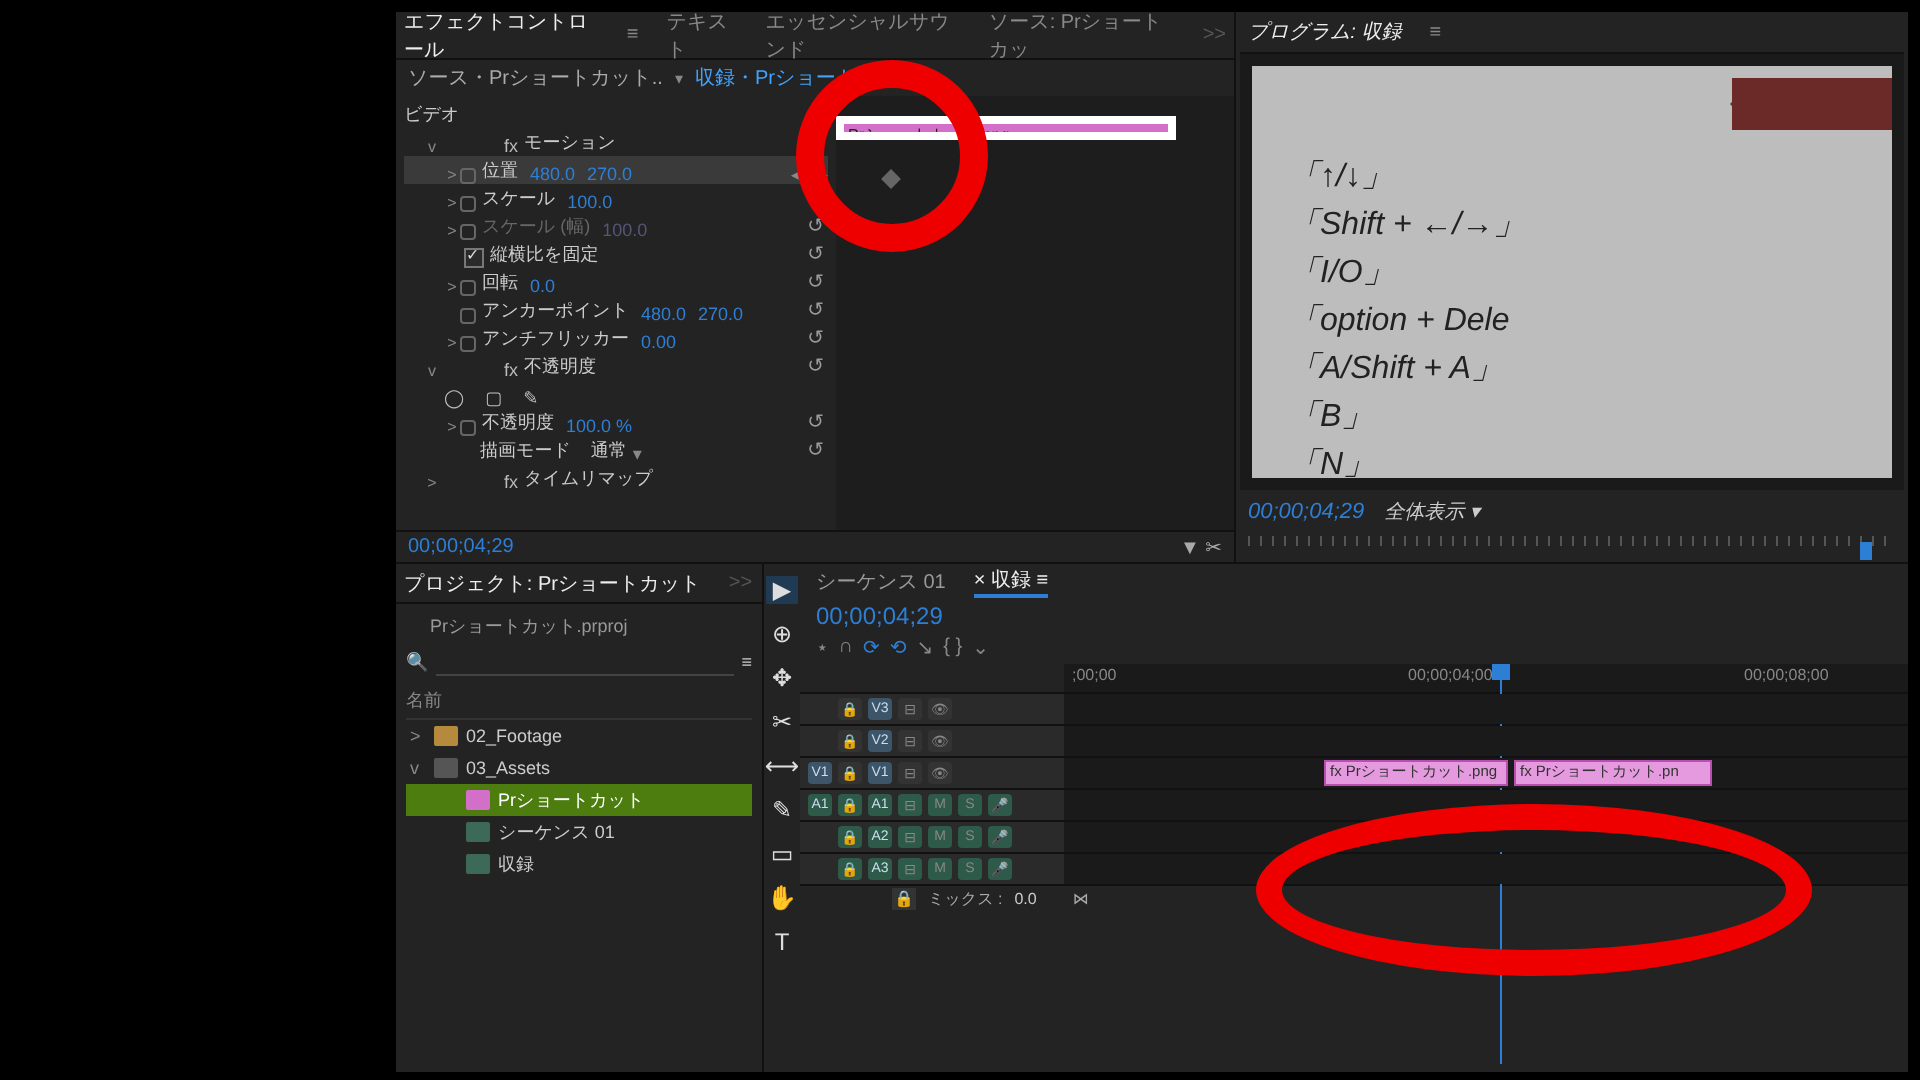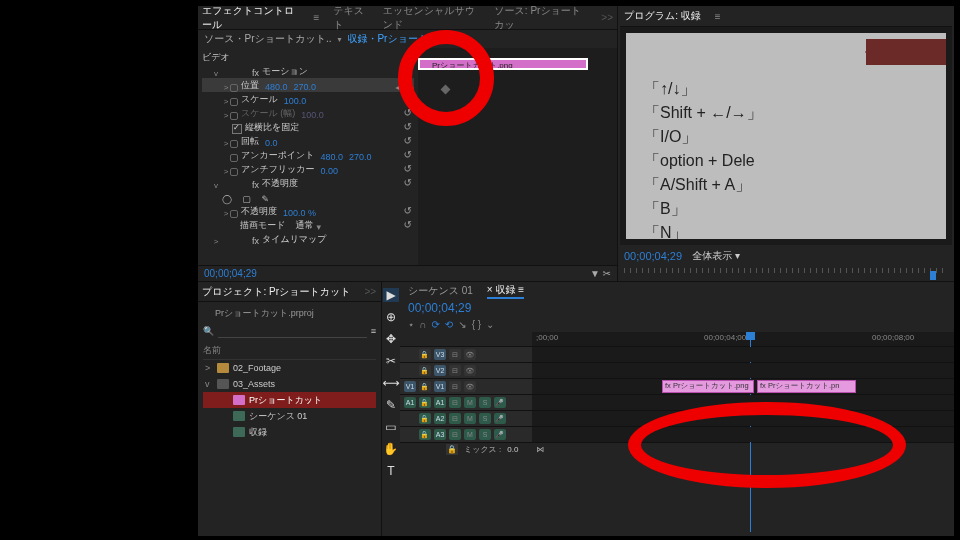--- a/index.html
+++ b/index.html
@@ -22,27 +22,27 @@
   .row .fx { color:#bbb; margin-right:3px;margin-left:32px; }
   .row .nm { flex:0 0 auto; }
   .row .val { color:#2d7fd6; margin-left:6px; }
   .row .sw { width:8px; height:8px; border:1px solid #666; margin-right:3px; border-radius:2px;}
   .row .reset { position:absolute; right:2px; top:1px; color:#999; font-size:10px; }
   .row.sel { background:#3a3a3a; }
   .indent1 { padding-left:10px; } .indent2 { padding-left:20px; } .indent3 { padding-left:30px; }
   .chk { display:inline-block; width:10px; height:10px; border:1px solid #777; background:#2a2a2a; margin-right:3px; position:relative;}
   .chk::after { content:"✓"; color:#ddd; font-size:8px; position:absolute; left:0; top:-2px;}
   .eff-tl { flex:1; background:#1d1d1d; position:relative;}
-  .eff-tl .clip { position:absolute; left:0; top:10px; width:170px; height:12px; background:#d46fc9; border:2px solid #ffffff; font-size:8px; color:#222; padding-left:12px; overflow:hidden;}
+  .eff-tl .clip { position:absolute; left:0; top:10px; width:170px; height:12px; background:#d46fc9; border:4px solid #ffffff; font-size:8px; color:#222; padding-left:2px; overflow:hidden;}
   .eff-tl .kf { position:absolute; left:24px; top:38px; width:7px; height:7px; background:#666; transform:rotate(45deg); }
   .eff-foot { display:flex; align-items:center; justify-content:space-between; height:16px; padding:0 6px; border-top:1px solid #111;}
   .eff-foot .tc { color:#2d7fd6; font-size:10px;}
   .eff-foot .ic { color:#aaa; display:flex; gap:4px;}
   
-  .prog { flex:1; display:flex; flex-direction:column; padding:0 2px; }
+  .prog { flex:1; display:flex; flex-direction:column; padding:0 2px;font-style:italic; }
   .prog .tabs { height:22px; }
   .monitor { flex:1; background:#1a1a1a; position:relative; display:flex; align-items:flex-start; justify-content:flex-start; padding:6px;}
   .vid { width:320px; height:206px; background:#bdbdbd; position:relative; overflow:hidden;}
   .banner { position:absolute; right:-60px; top:6px; width:140px; height:26px; background:#6b2a28; }
   .banner::before { content:""; position:absolute; left:-14px; top:0; border:13px solid transparent; border-right-color:#6b2a28;}
   .klist { position:absolute; left:18px; top:44px; font-family:serif; color:#222; font-size:16px; line-height:1.5;}
   .prog-foot { display:flex; align-items:center; height:22px; gap:10px; padding:0 4px;}
   .prog-foot .tc { color:#2d7fd6; font-size:11px;}
   .prog-foot .fit { color:#ccc; font-size:10px;}
   .ruler { height:5px; background:repeating-linear-gradient(90deg,#555 0,#555 1px,transparent 1px,transparent 6px); margin:2px 4px;}
@@ -51,21 +51,21 @@
   .bottom { flex:1; display:flex; }
   .proj { width:184px; border-right:1px solid #111; display:flex; flex-direction:column;}
   .proj .tabs { height:20px; }
   .pbody { flex:1; padding:3px 5px; font-size:9px;}
   .pname { color:#999; padding:2px 0 4px 12px;}
   .psearch { display:flex; align-items:center; gap:4px; margin-bottom:4px;}
   .psearch .mag{ color:#888;}
   .psearch .field{ flex:1; height:14px; border-bottom:1px solid #444;}
   .phdr { color:#888; padding:2px 0; border-bottom:1px solid #333;}
   .prow { display:flex; align-items:center; height:16px; gap:4px; padding-left:2px;}
-  .prow.sel { background:#7f1d1d; color:#fff;}
+  .prow.sel { background:#4d7c0f; color:#fff;}
   .picon{ width:12px; height:10px; background:#b58a3d; border-radius:1px;}
   .picon.dark{ background:#555;}
   .picon.pink{ background:#d46fc9;}
   .picon.seq{ background:#3d6a58;}
   .toolcol { width:18px; background:#232323; display:flex; flex-direction:column; align-items:center; gap:8px; padding-top:6px; color:#ddd; font-size:12px;}
   .toolcol .on{ background:#1f3a52; width:16px; text-align:center;}
   .tl { flex:1; display:flex; flex-direction:column; position:relative;}
   .tl-tabs { display:flex; align-items:center; height:18px; padding:0 8px; gap:14px; color:#999; font-size:10px;}
   .tl-tabs .on { color:#eee; border-bottom:2px solid #2d7fd6;text-align:center;}
   .tl-head { display:flex; align-items:center; height:16px; padding:0 8px; gap:8px;}

